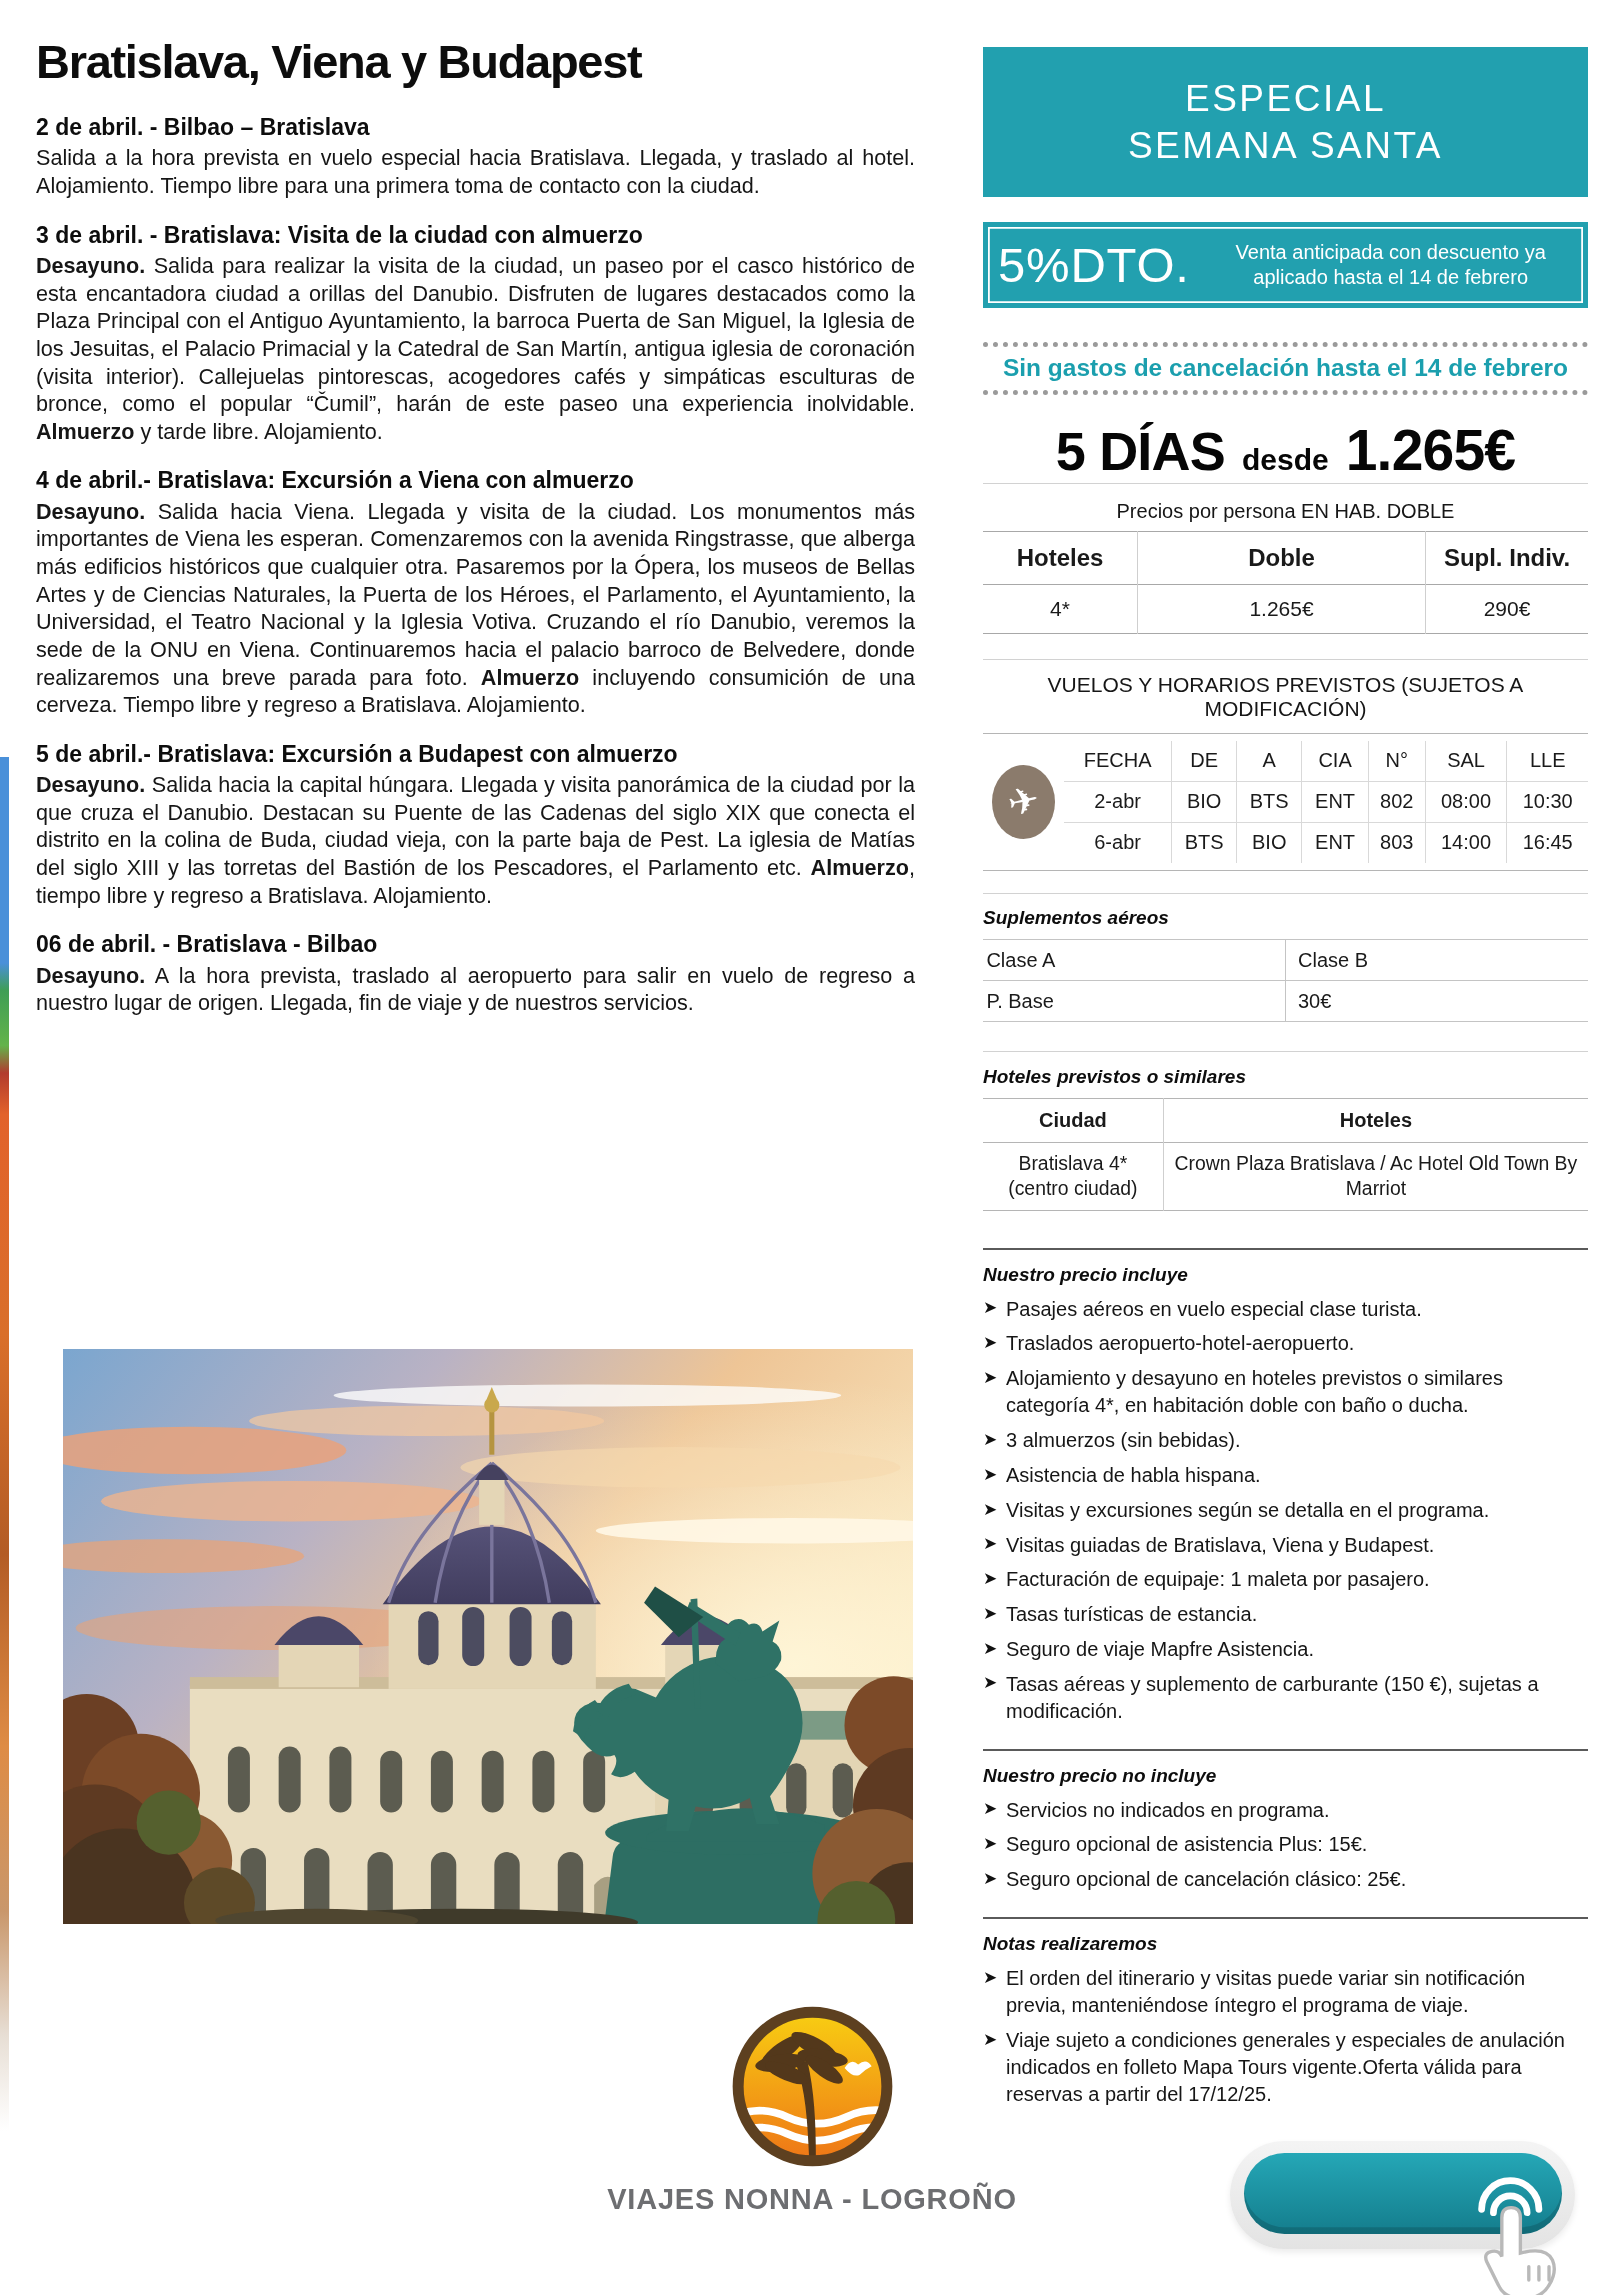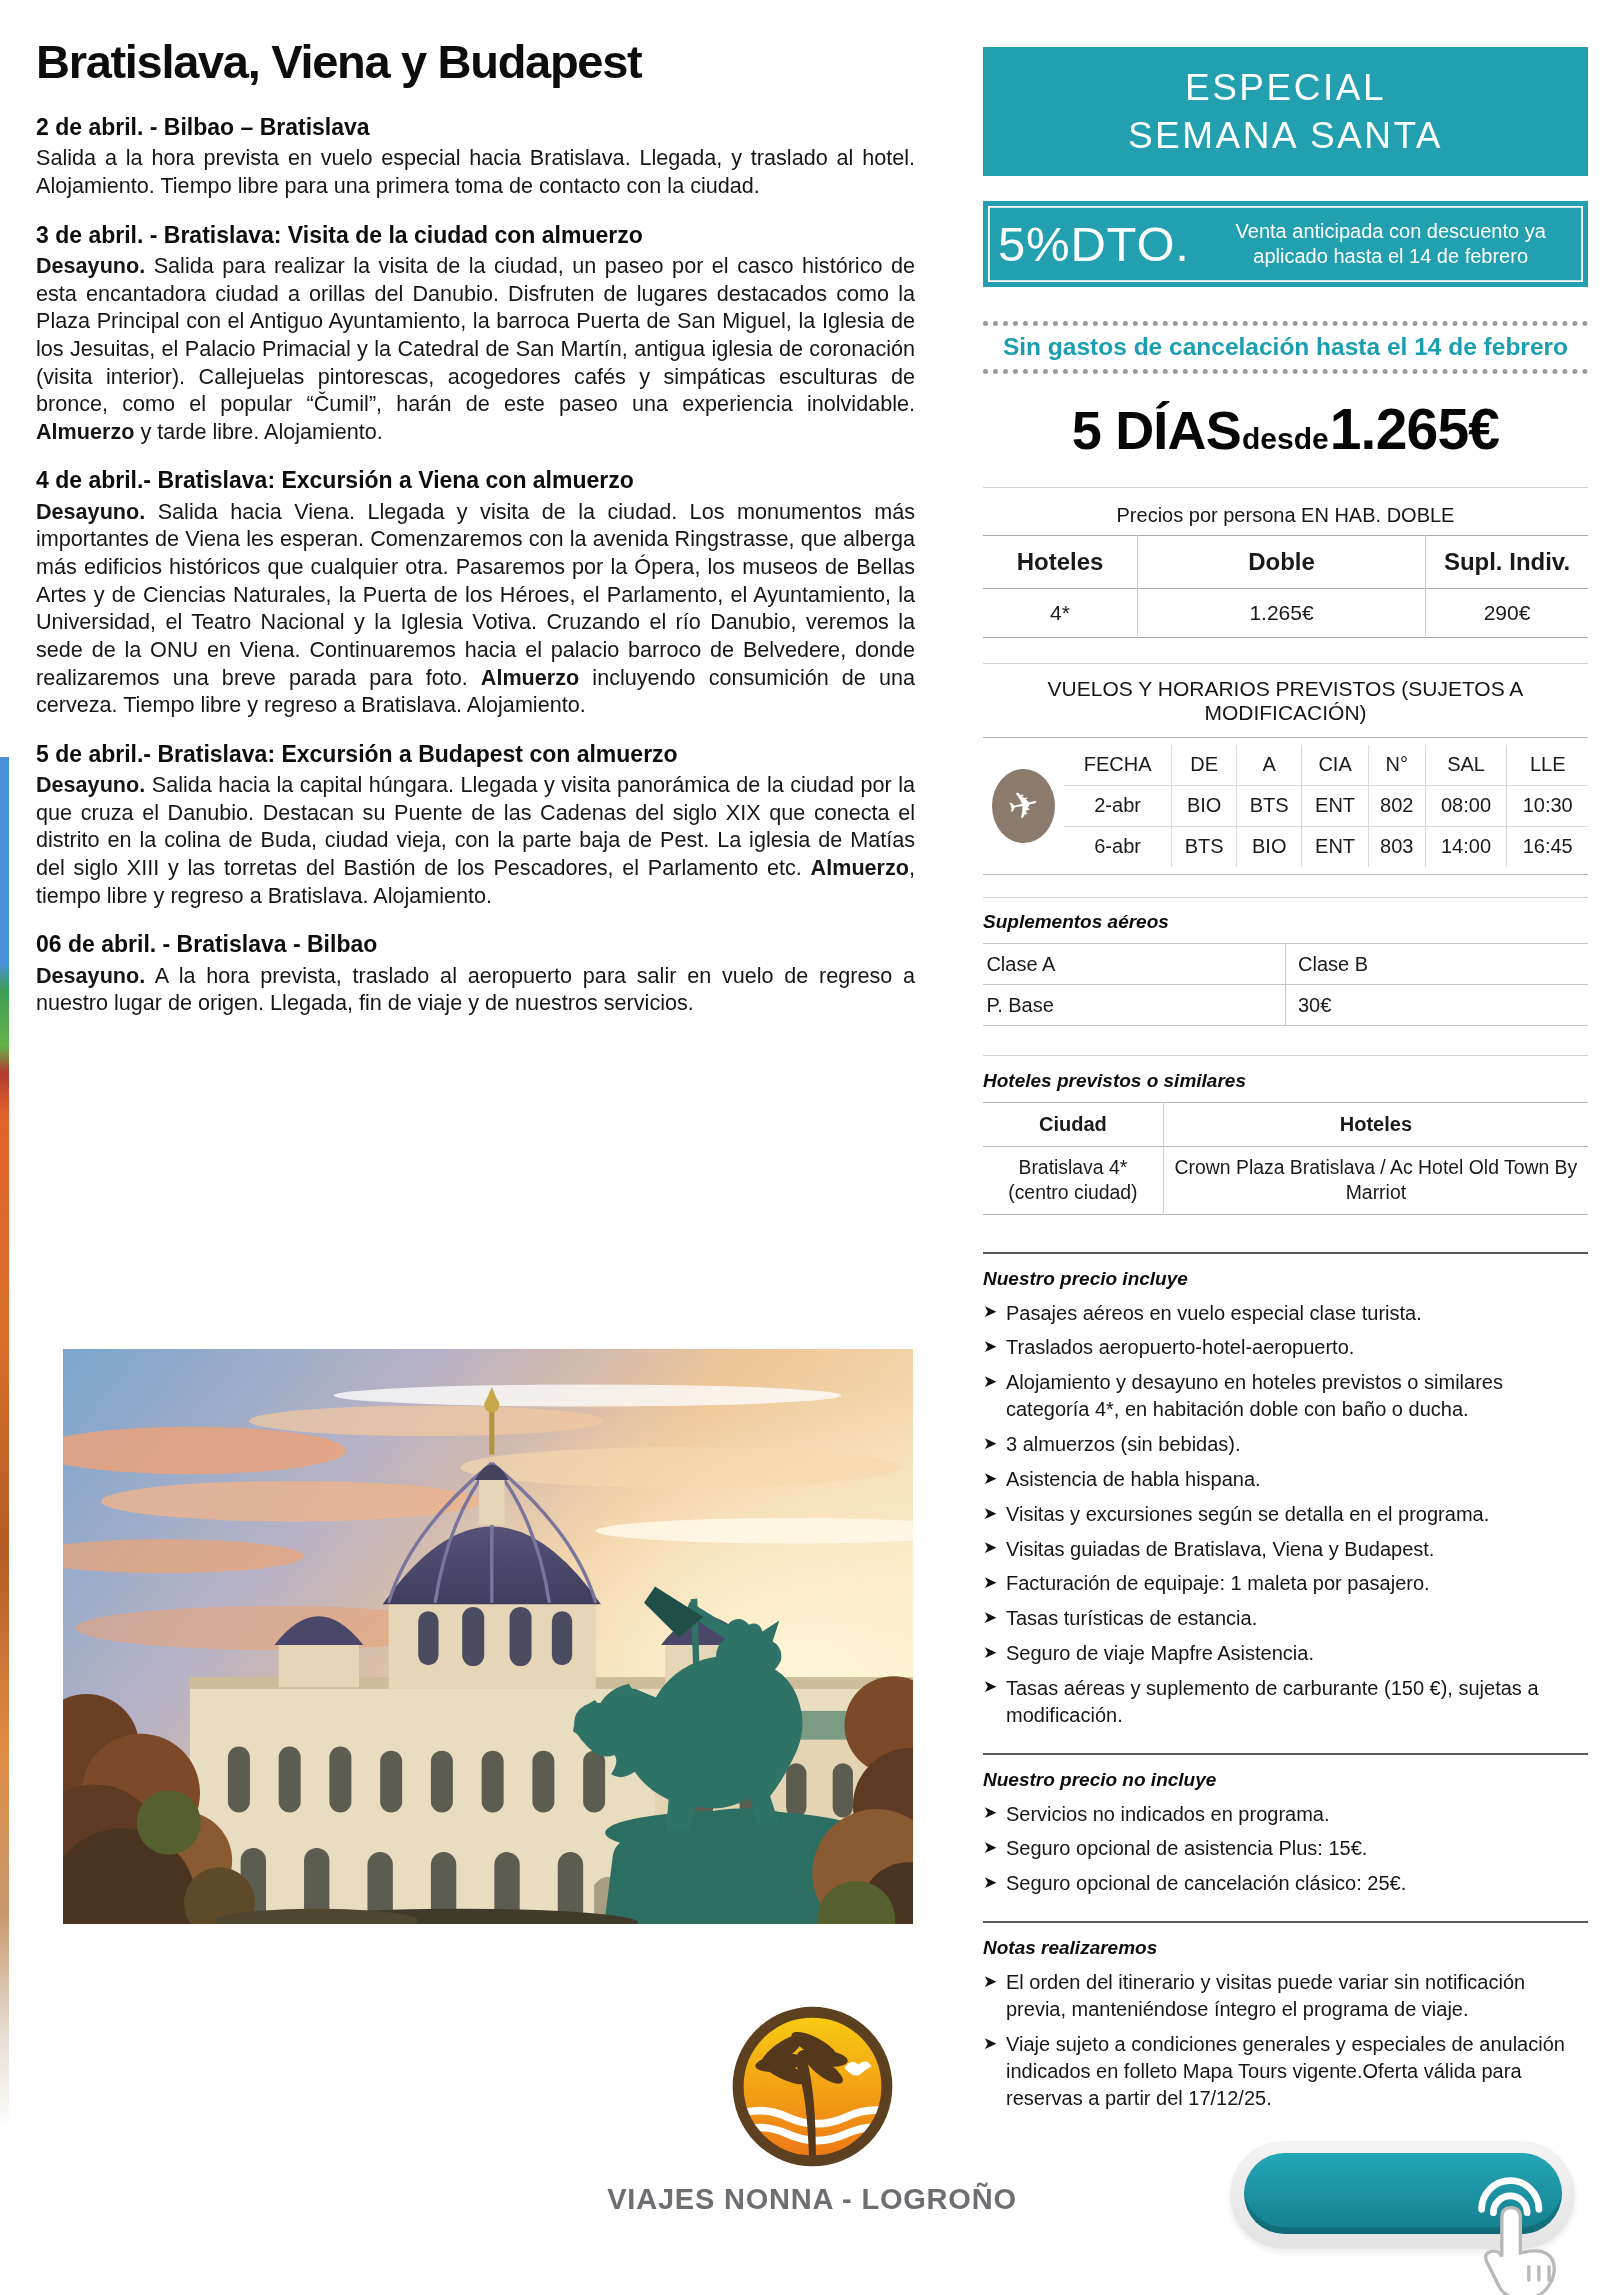--- a/index.html
+++ b/index.html
@@ -32,31 +32,31 @@
   
   .cta-wrap{position:absolute;left:1230px;top:2141px;width:364px;height:135px;}
   .cta-glow{position:absolute;left:0;top:0;width:345px;height:108px;border-radius:54px;
             background:linear-gradient(#f4f4f4,#e3e3e3);box-shadow:0 3.4px 6.8px rgba(0,0,0,.08);}
   .cta-btn{position:absolute;left:13.5px;top:12px;width:318px;height:81px;border-radius:41px;
            background:linear-gradient(#25a7b6,#147d8d);box-shadow:inset 0 -6.8px 0 rgba(0,0,0,.15);cursor:pointer;}
   .cta-hand{position:absolute;left:228px;top:36px;}
 
   
   .col-right{position:absolute;left:983px;top:47px;width:605px;}
-  .badge{background:#22a0af;color:#ffffff;text-align:center;height:129px;
+  .badge{background:#22a0af;color:#ffffff;text-align:center;height:150px;
          display:flex;flex-direction:column;justify-content:center;margin-bottom:25px;}
   .badge div{font-size:37px;letter-spacing:2.5px;line-height:1.28;}
   .discount{background:#22a0af;color:#fff;height:86px;box-shadow:inset 0 0 0 5px #22a0af, inset 0 0 0 6.8px #ffffff;
             display:flex;align-items:center;padding:0 15px;margin-bottom:34px;}
   .discount-big{font-size:49px;letter-spacing:0.8px;white-space:nowrap;margin-right:18.6px;}
   .discount-note{font-size:20px;line-height:1.25;text-align:center;flex:1;}
   .dotline{border-top:5px dotted #9a9a9a;height:0;margin:0 0 6.8px 0;}
   .cancel-note{color:#1b9fae;font-weight:bold;font-size:24.5px;text-align:center;margin:1.7px 0 8.5px 0;}
   .dotline2{border-top:5px dotted #9a9a9a;height:0;margin:0 0 22px 0;}
-  .price-line{display:flex;align-items:baseline;justify-content:center;gap:1px;margin-bottom:25px;color:#060606;}
+  .price-line{display:flex;align-items:baseline;justify-content:center;gap:17px;color:#060606;}
   .pl-days{font-size:54px;font-weight:bold;letter-spacing:-0.8px;}
   .pl-desde{font-size:30px;font-weight:bold;}
   .pl-price{font-size:57px;font-weight:bold;letter-spacing:-0.8px;}
   .rule-light{border-top:1.7px solid #d2d2d2;height:0;margin:0 0 13.5px 0;}
   .rule-dark{border-top:2.5px solid #5a5a5a;height:0;margin:0 0 13.5px 0;}
 
   .price-caption{text-align:center;font-size:20px;line-height:1.3;margin-bottom:6.8px;color:#161616;}
   table{border-collapse:collapse;width:100%;}
   .price-table{margin-bottom:25px;}
   .price-table th,.price-table td{text-align:center;padding:12px 5px;}

